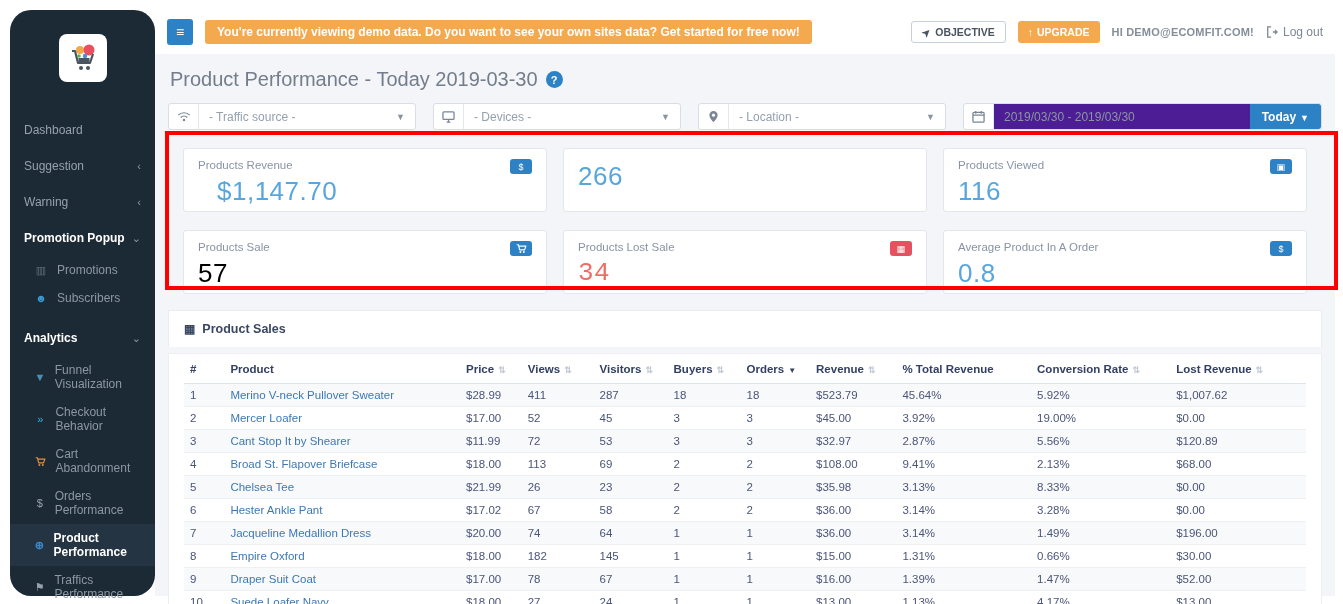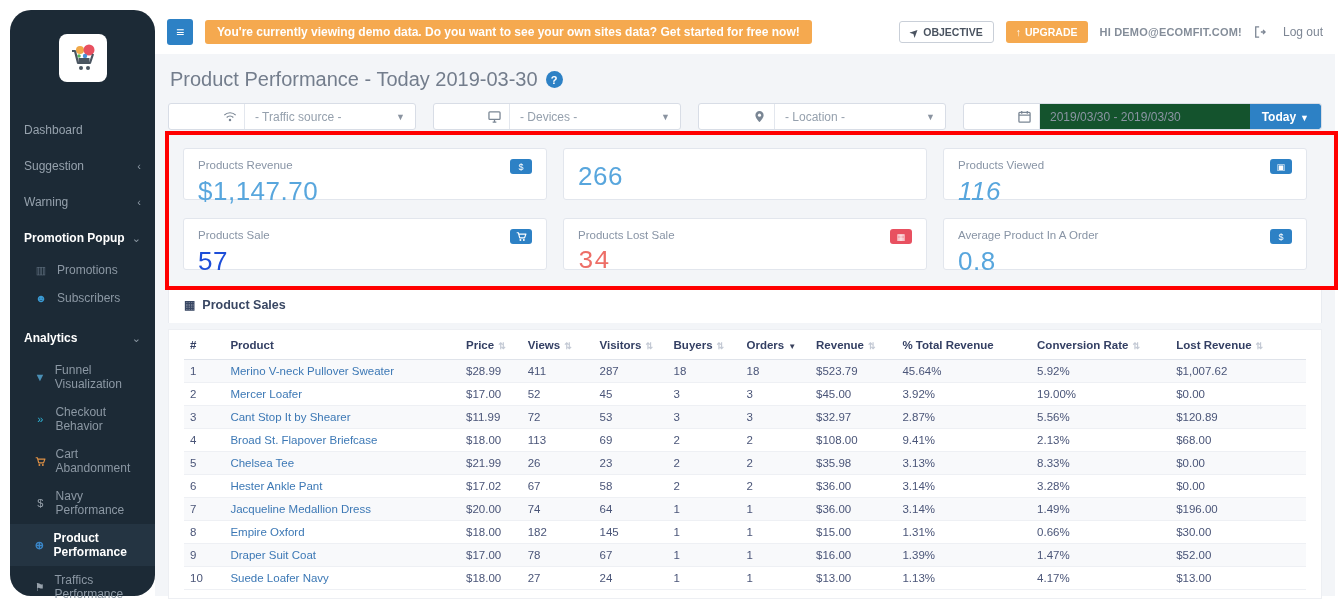--- a/index.html
+++ b/index.html
@@ -21,42 +21,42 @@
   
   .main { flex:1; min-width:0; background:#f3f5f8; display:flex; flex-direction:column; }
   .topbar { background:#fff; display:flex; align-items:center; gap:12px; padding:9px 12px; height:45px; }
   .hamburger { width:26px; height:26px; background:#2d81c5; color:#fff; border:none; border-radius:3px; font-size:14px; cursor:pointer; line-height:1; }
   .banner { background:#f5a94f; color:#fff; font-size:12px; font-weight:bold; padding:5px 12px; border-radius:3px; cursor:pointer; }
   .top-spacer { flex:1; }
   .btn-objective { display:inline-flex; align-items:center; gap:5px; background:#fff; border:1px solid #c9cfd8; border-radius:3px; padding:4px 10px; font-size:10.5px; font-weight:bold; color:#4a5360; cursor:pointer; }
   .btn-objective .dart { display:inline-block; transform:rotate(-45deg); font-size:10px; color:#4a5360; }
   .btn-upgrade { display:inline-flex; align-items:center; gap:4px; background:#f5a94f; border:none; border-radius:3px; padding:5px 10px; font-size:10.5px; font-weight:bold; color:#fff; cursor:pointer; }
   .greeting { font-size:11px; font-weight:bold; color:#848d99; letter-spacing:.2px; }
-  .logout { display:inline-flex; align-items:center; gap:17px; font-size:12px; color:#7d8694; text-decoration:none; cursor:pointer; }
+  .logout { display:inline-flex; align-items:center; gap:5px; font-size:12px; color:#7d8694; text-decoration:none; cursor:pointer; }
 
   .content { flex:1; padding:10px 13px 0; }
   .title-row { display:flex; align-items:center; gap:8px; margin:4px 2px 12px; }
   .page-title { font-size:20px; font-weight:400; color:#737d8c; }
   .help-circle { width:17px; height:17px; border-radius:50%; background:#2d81c5; color:#fff; font-size:11px; font-weight:bold; display:inline-flex; align-items:center; justify-content:center; cursor:pointer; }
 
   
   .filters { display:flex; gap:17px; margin-bottom:18px; }
-  .fgroup { display:flex; align-items:stretch; background:#fff; border:1px solid #d8dde6; border-radius:3px; height:27px; overflow:hidden;padding-left:46px; }
+  .fgroup { display:flex; align-items:stretch; background:#fff; border:1px solid #d8dde6; border-radius:3px; height:27px; overflow:hidden; }
   .fgroup .ficon { width:30px; display:flex; align-items:center; justify-content:center; border-right:1px solid #e3e7ee; color:#7a8694; }
   .fselect { display:flex; align-items:center; justify-content:space-between; padding:0 10px; font-size:12px; color:#95a0ad; cursor:pointer; flex:1; }
   .fselect .caret { color:#8a93a0; font-size:9px; margin-left:12px; }
   .fg-sm { width:248px; }
   .fg-date { flex:1; }
-  .date-input { border:none; outline:none; flex:1; font-size:12px; color:#8b95a3; padding:0 10px; font-family:"Liberation Sans",sans-serif; background:#14532d; }
+  .date-input { border:none; outline:none; flex:1; font-size:12px; color:#8b95a3; padding:0 10px; font-family:"Liberation Sans",sans-serif; background:#4c1d95; }
   .btn-today { background:#2d81c5; color:#fff; border:none; font-size:12px; font-weight:bold; padding:0 12px; cursor:pointer; border-radius:0 2px 2px 0; }
   .btn-today .caret { font-size:9px; margin-left:4px; }
 
   
   .cards { padding:0 15px; display:grid; grid-template-columns:1fr 1fr 1fr; gap:18px 16px; margin-bottom:16px; }
-  .kpi-card { background:#fff; border:1px solid #e2e6ed; border-radius:3px; padding:10px 14px 8px; height:52px; }
+  .kpi-card { background:#fff; border:1px solid #e2e6ed; border-radius:3px; padding:10px 14px 8px; height:64px; }
   .kpi-top { display:flex; justify-content:space-between; align-items:flex-start; }
   .kpi-label { font-size:11.5px; color:#8894a5; }
   .kpi-badge { min-width:22px; height:15px; border-radius:3px; color:#fff; font-size:9px; display:inline-flex; align-items:center; justify-content:center; padding:0 4px; }
   .kpi-value { font-size:26px; font-weight:300; margin-top:2px; letter-spacing:.5px; }
 
   .annotation-box { position:absolute; left:165px; top:131px; width:1173px; height:159px; border:4px solid #ff0000; pointer-events:none; z-index:9; }
 
   
   .panel-header { background:#fff; border:1px solid #e9ecf1; border-bottom:none; padding:11px 15px; font-size:12.5px; font-weight:bold; color:#394763; display:flex; align-items:center; gap:7px; }
   .panel-header .ticon { color:#394763; font-size:12px; }
@@ -142,21 +142,21 @@
               <circle cx="6.4" cy="13" r="1.4" fill="#e09145"></circle>
               <circle cx="11.4" cy="13" r="1.4" fill="#e09145"></circle>
             </svg>
           </span>
           <span>Cart Abandonment</span>
         </div>
         <div class="side-sub">
           <span class="sicon">
             <span style="color:#97a1ab">$</span>
           </span>
-          <span>Navy Performance</span>
+          <span>Orders Performance</span>
         </div>
         <div class="side-sub active">
           <span class="sicon">
             <span style="color:#3a86c8">⊕</span>
           </span>
           <span>Product Performance</span>
         </div>
         <div class="side-sub">
           <span class="sicon">
             <span style="color:#97a1ab">⚑</span>
@@ -248,46 +248,46 @@
       </div>
 
       <div class="cards" id="kpi-grid">
           <div class="kpi-card">
             <div class="kpi-top">
               <span class="kpi-label">Products Revenue</span>
               <span class="kpi-badge" style="background: rgb(45, 129, 197);">
                 <span style="color:#fff">$</span>
               </span>
             </div>
-            <div class="kpi-value" style="color: rgb(88, 166, 221);">$1,147.70</div>
+            <div class="kpi-value" style="color: rgb(88, 166, 221); margin-left: 19px;">$1,147.70</div>
           </div>
           <div class="kpi-card">
             <div class="kpi-value" style="color: rgb(88, 166, 221);">266</div>
           </div>
           <div class="kpi-card">
             <div class="kpi-top">
               <span class="kpi-label">Products Viewed</span>
               <span class="kpi-badge" style="background: rgb(45, 129, 197);">
                 <span style="color:#fff">▣</span>
               </span>
             </div>
-            <div class="kpi-value" style="color: rgb(88, 166, 221); font-style: italic;">116</div>
+            <div class="kpi-value" style="color: rgb(88, 166, 221);">116</div>
           </div>
           <div class="kpi-card">
             <div class="kpi-top">
               <span class="kpi-label">Products Sale</span>
               <span class="kpi-badge" style="background: rgb(45, 129, 197);">
                 <svg width="11" height="11" viewBox="0 0 16 16">
                   <path d="M1 2.5h2.4l2 7.5h7l2-5.5H4" fill="none" stroke="#fff" stroke-width="1.7" stroke-linejoin="round"></path>
                   <circle cx="6.4" cy="13" r="1.4" fill="#fff"></circle>
                   <circle cx="11.4" cy="13" r="1.4" fill="#fff"></circle>
                 </svg>
               </span>
             </div>
-            <div class="kpi-value" style="color: #1d4ed8;">57</div>
+            <div class="kpi-value" style="color: #000000;">57</div>
           </div>
           <div class="kpi-card">
             <div class="kpi-top">
               <span class="kpi-label">Products Lost Sale</span>
               <span class="kpi-badge" style="background: rgb(232, 80, 96);">
                 <span style="color:#fff">▦</span>
               </span>
             </div>
             <div class="kpi-value" style="color: rgb(237, 110, 103); font-family: Liberation Mono, monospace;">34</div>
           </div>

